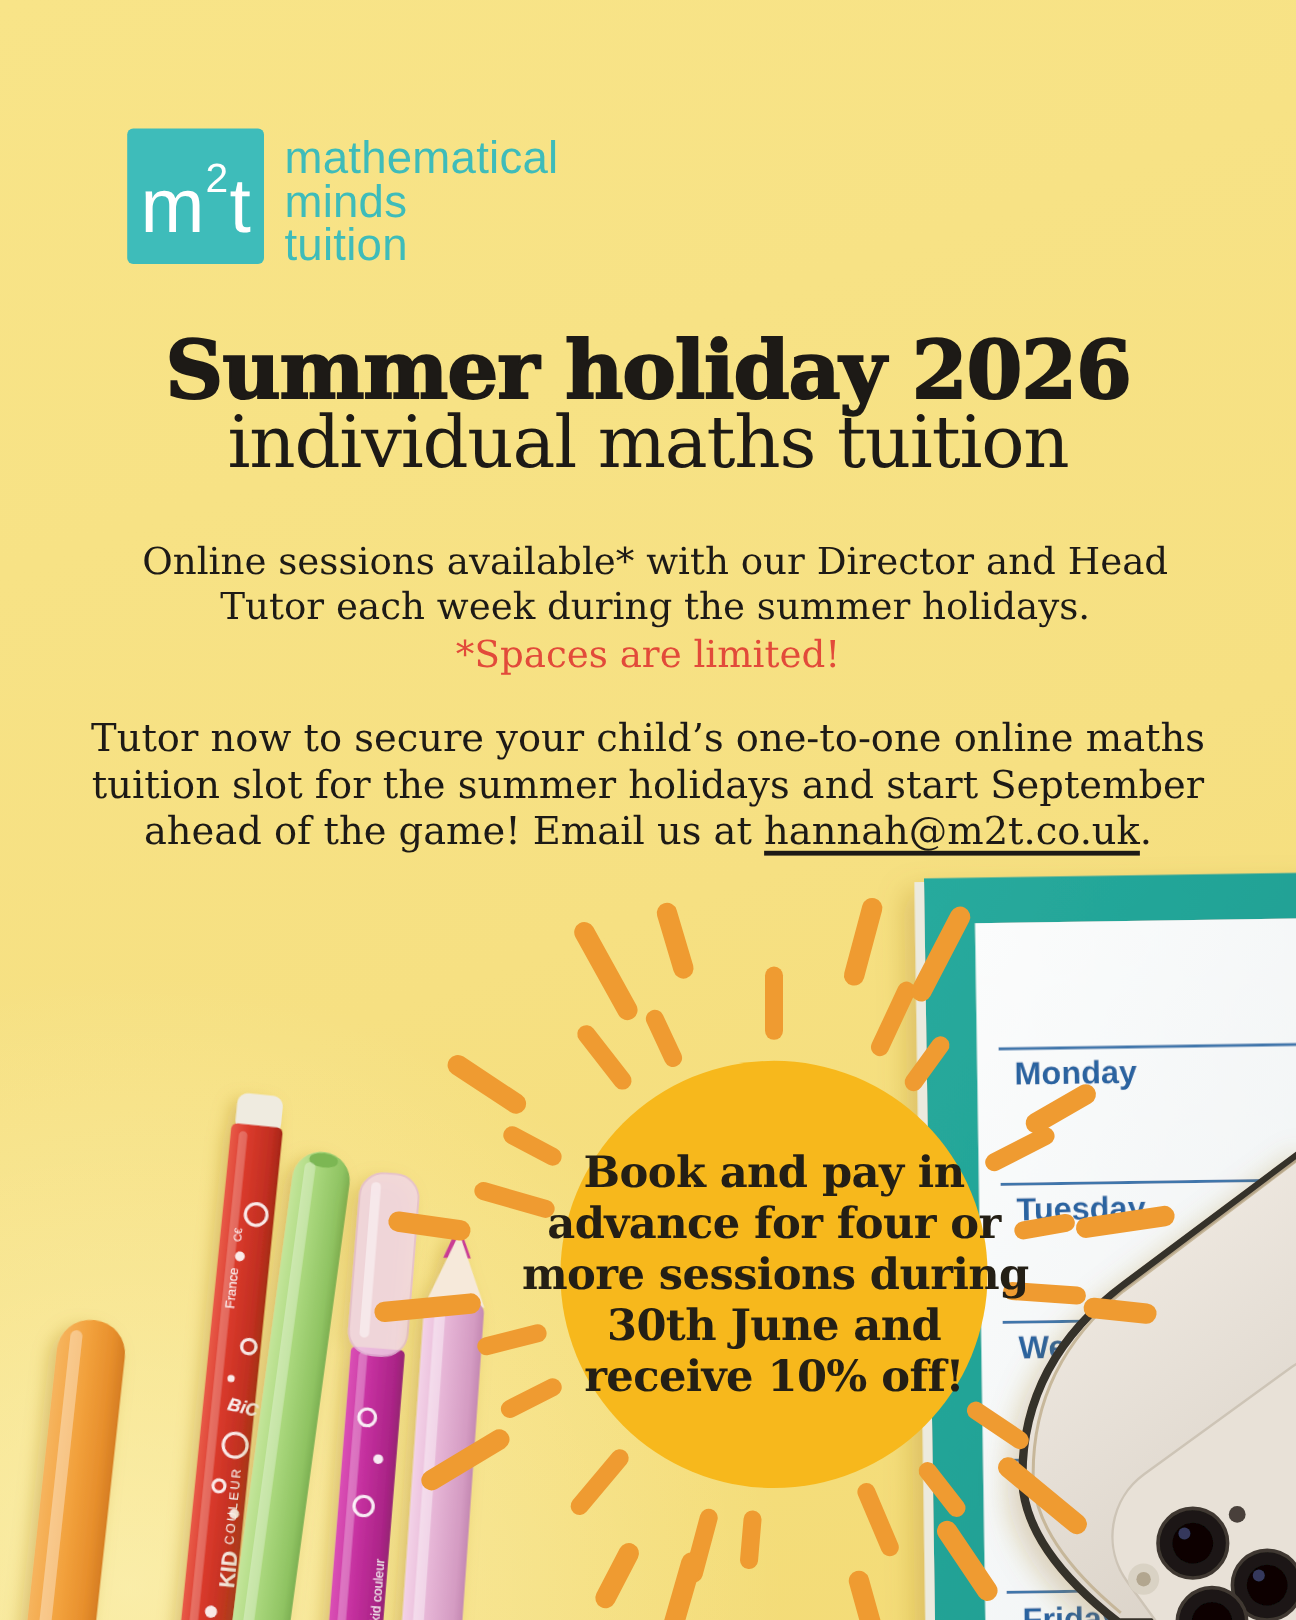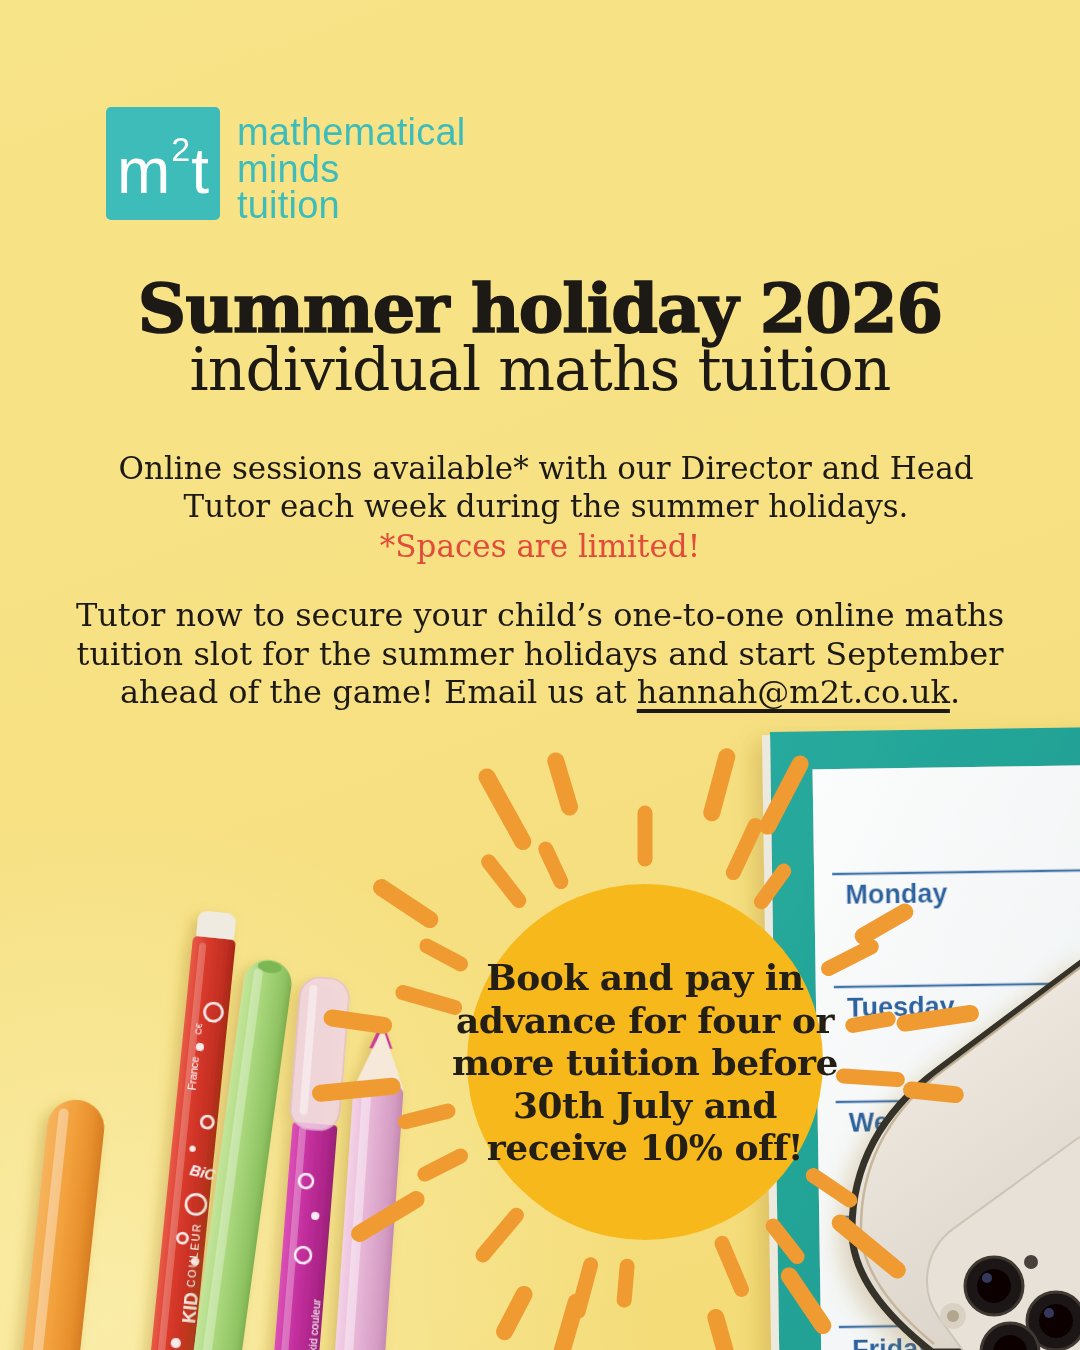--- a/index.html
+++ b/index.html
@@ -268,18 +268,18 @@
 
   <p class="para para2">
     <span>Tutor now to secure your child’s one-to-one online maths</span><br>
     <span>tuition slot for the summer holidays and start September</span><br>
     <span>ahead of the game! Email us at </span><a class="email" href="#">hannah@m2t.co.uk</a><span>.</span>
   </p>
 
   <div class="sun-text">
     <div>Book and pay in</div>
     <div>advance for four or</div>
-    <div>more tuition before</div>
-    <div>30th July and</div>
+    <div>more sessions during</div>
+    <div>30th June and</div>
     <div>receive 10% off!</div>
   </div>
 
 </div>
 
 </body></html>

